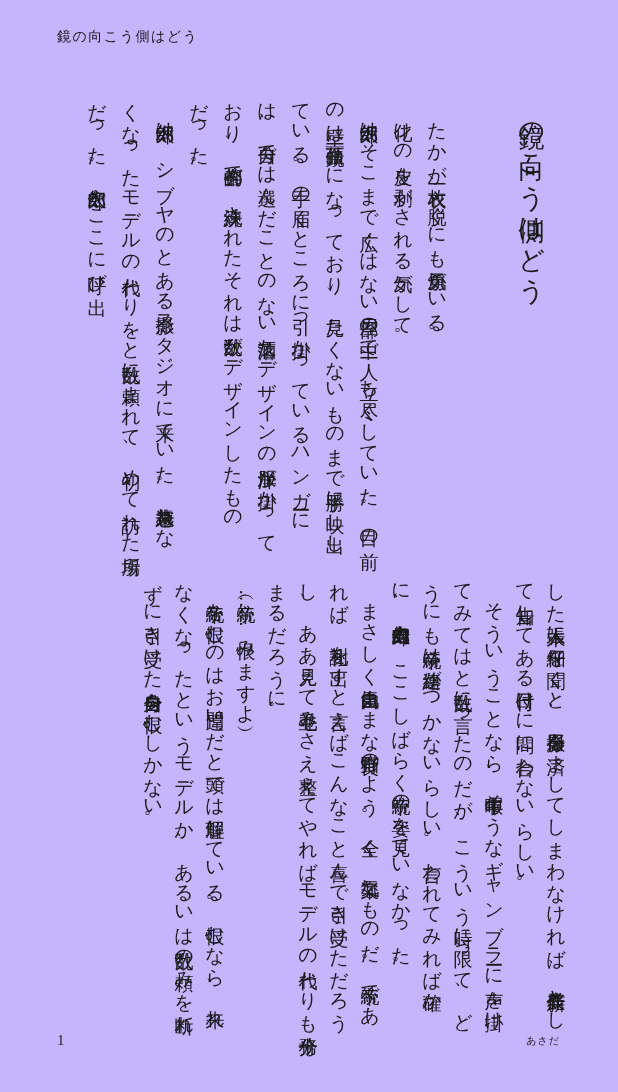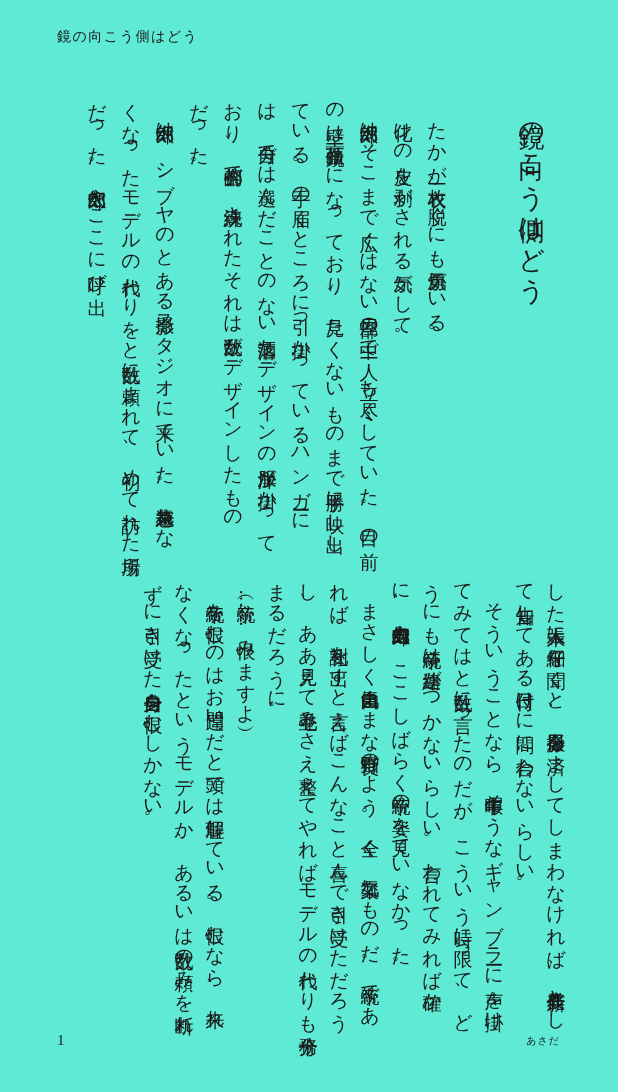--- a/index.html
+++ b/index.html
@@ -11,21 +11,21 @@
     width: 618px;
     height: 1092px;
     position: relative;
     font-family: "Liberation Serif", "DejaVu Serif", serif;
     color: #1a1a1a;
     overflow: hidden;
   }
   .page {
     position: absolute;
     inset: 0;
-    background: #5eead4;
+    background: #c4b5fd;
   }
   .running-header {
     position: absolute;
     left: 57px;
     top: 28px;
     font-size: 14px;
     letter-spacing: 1.5px;
     white-space: nowrap;
   }
   .text-block {

